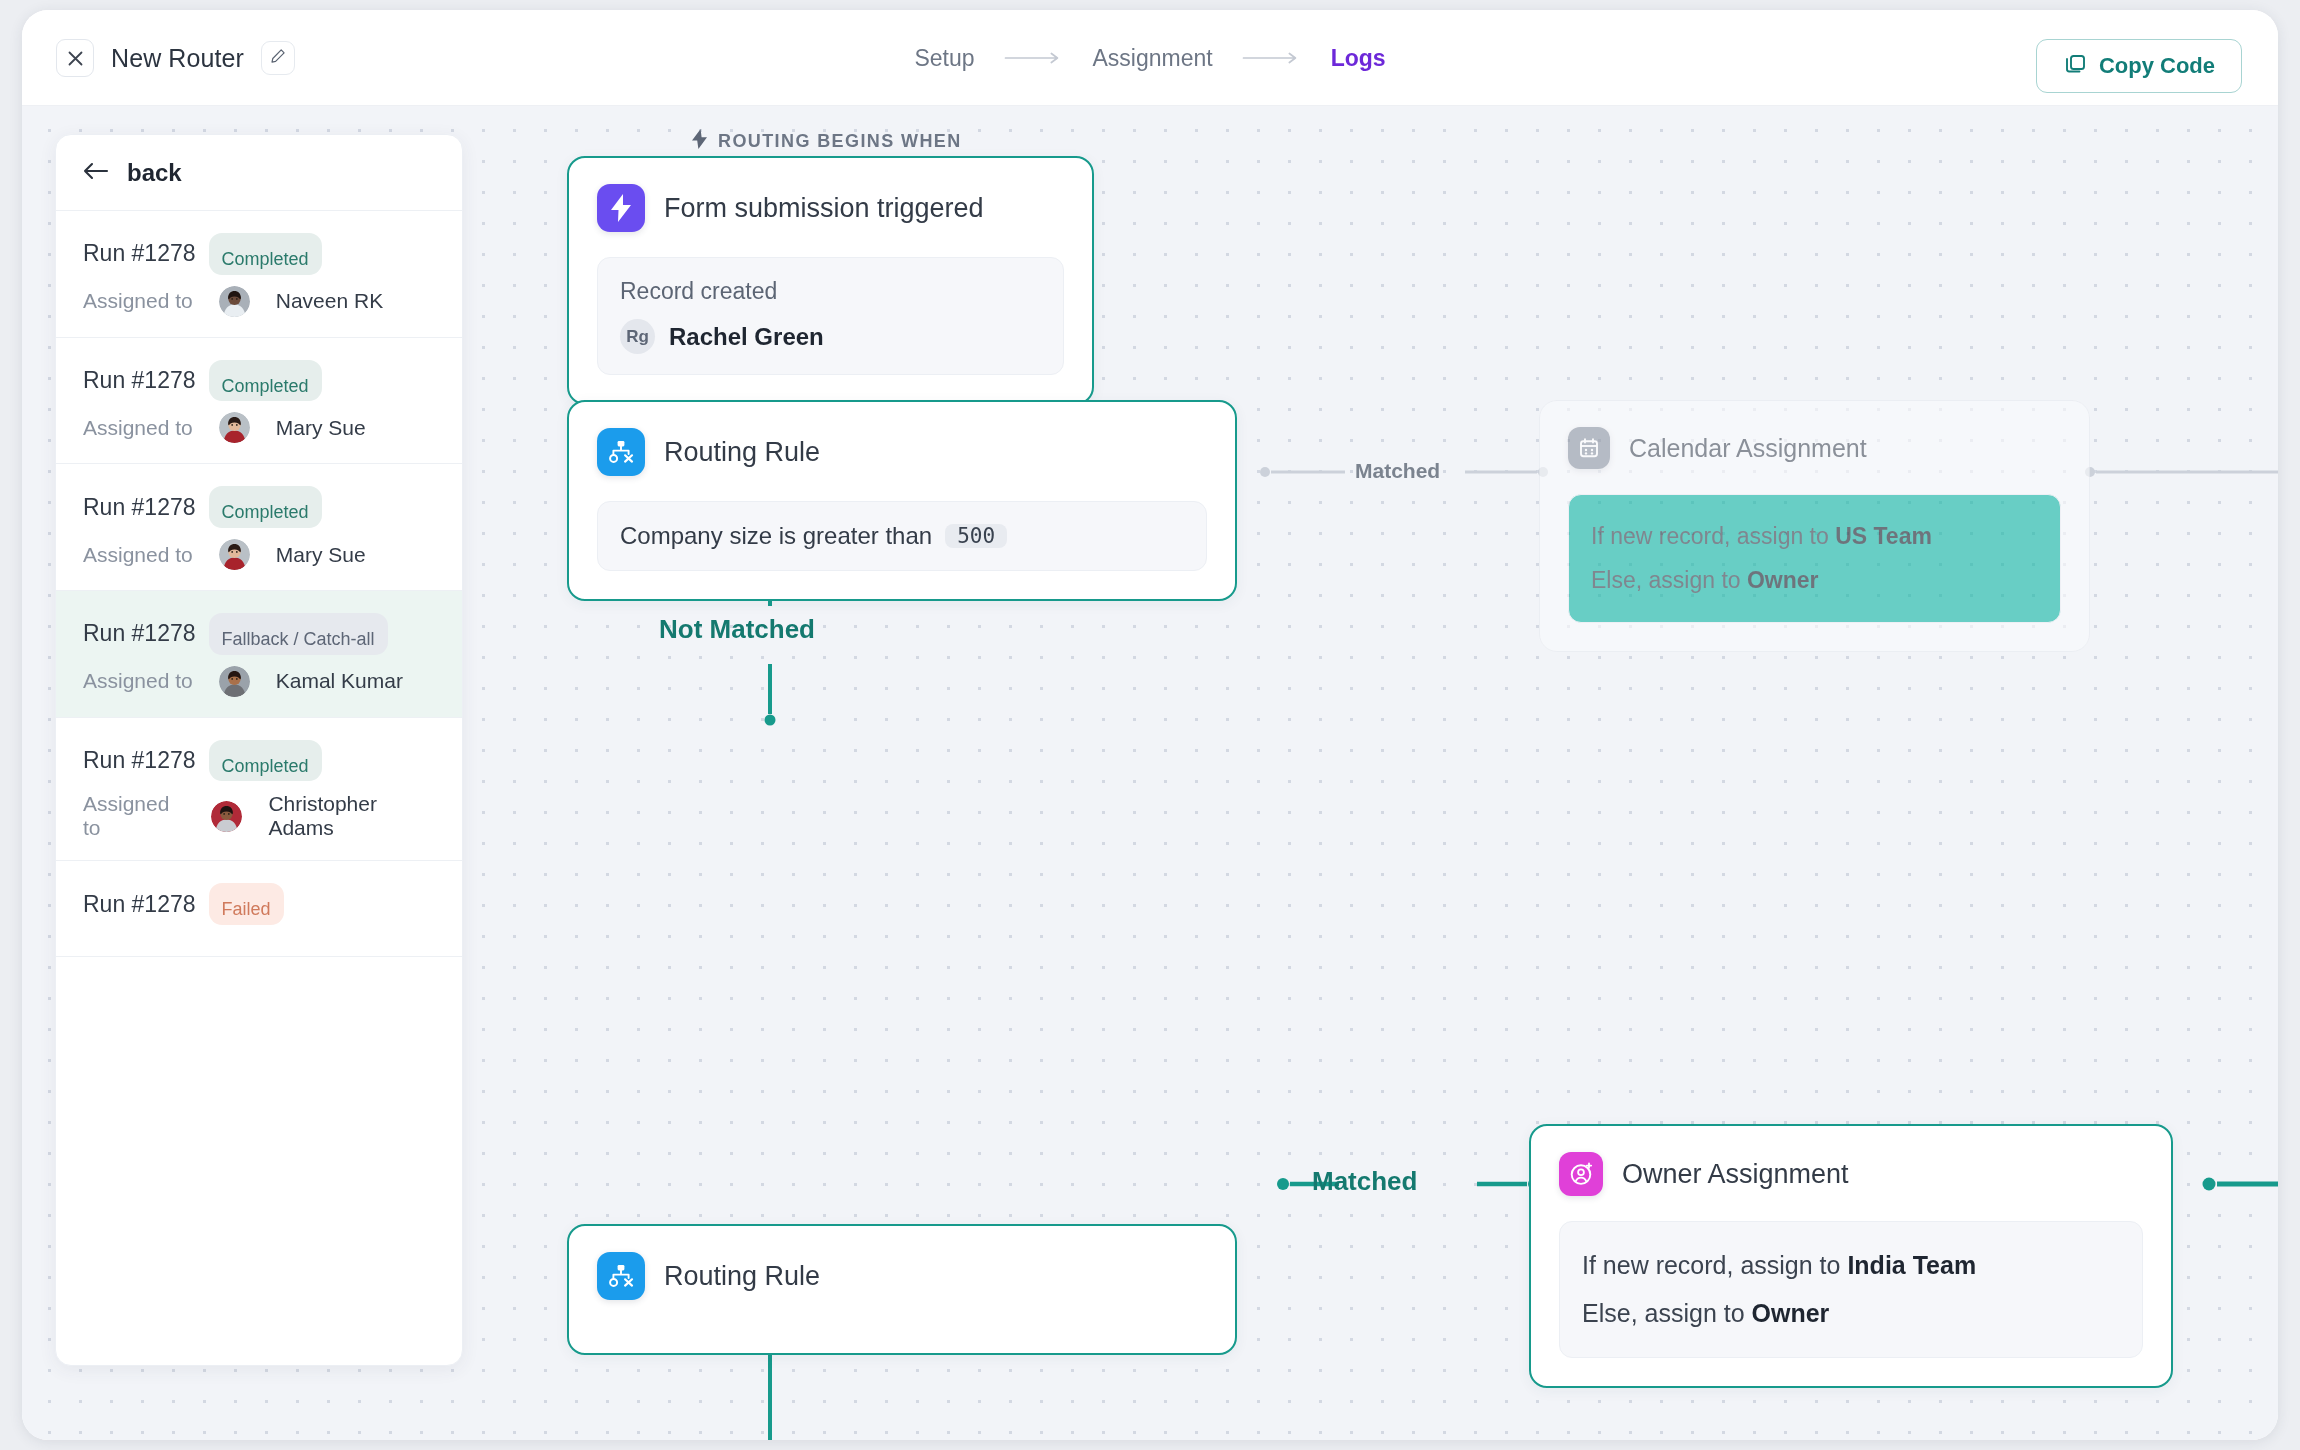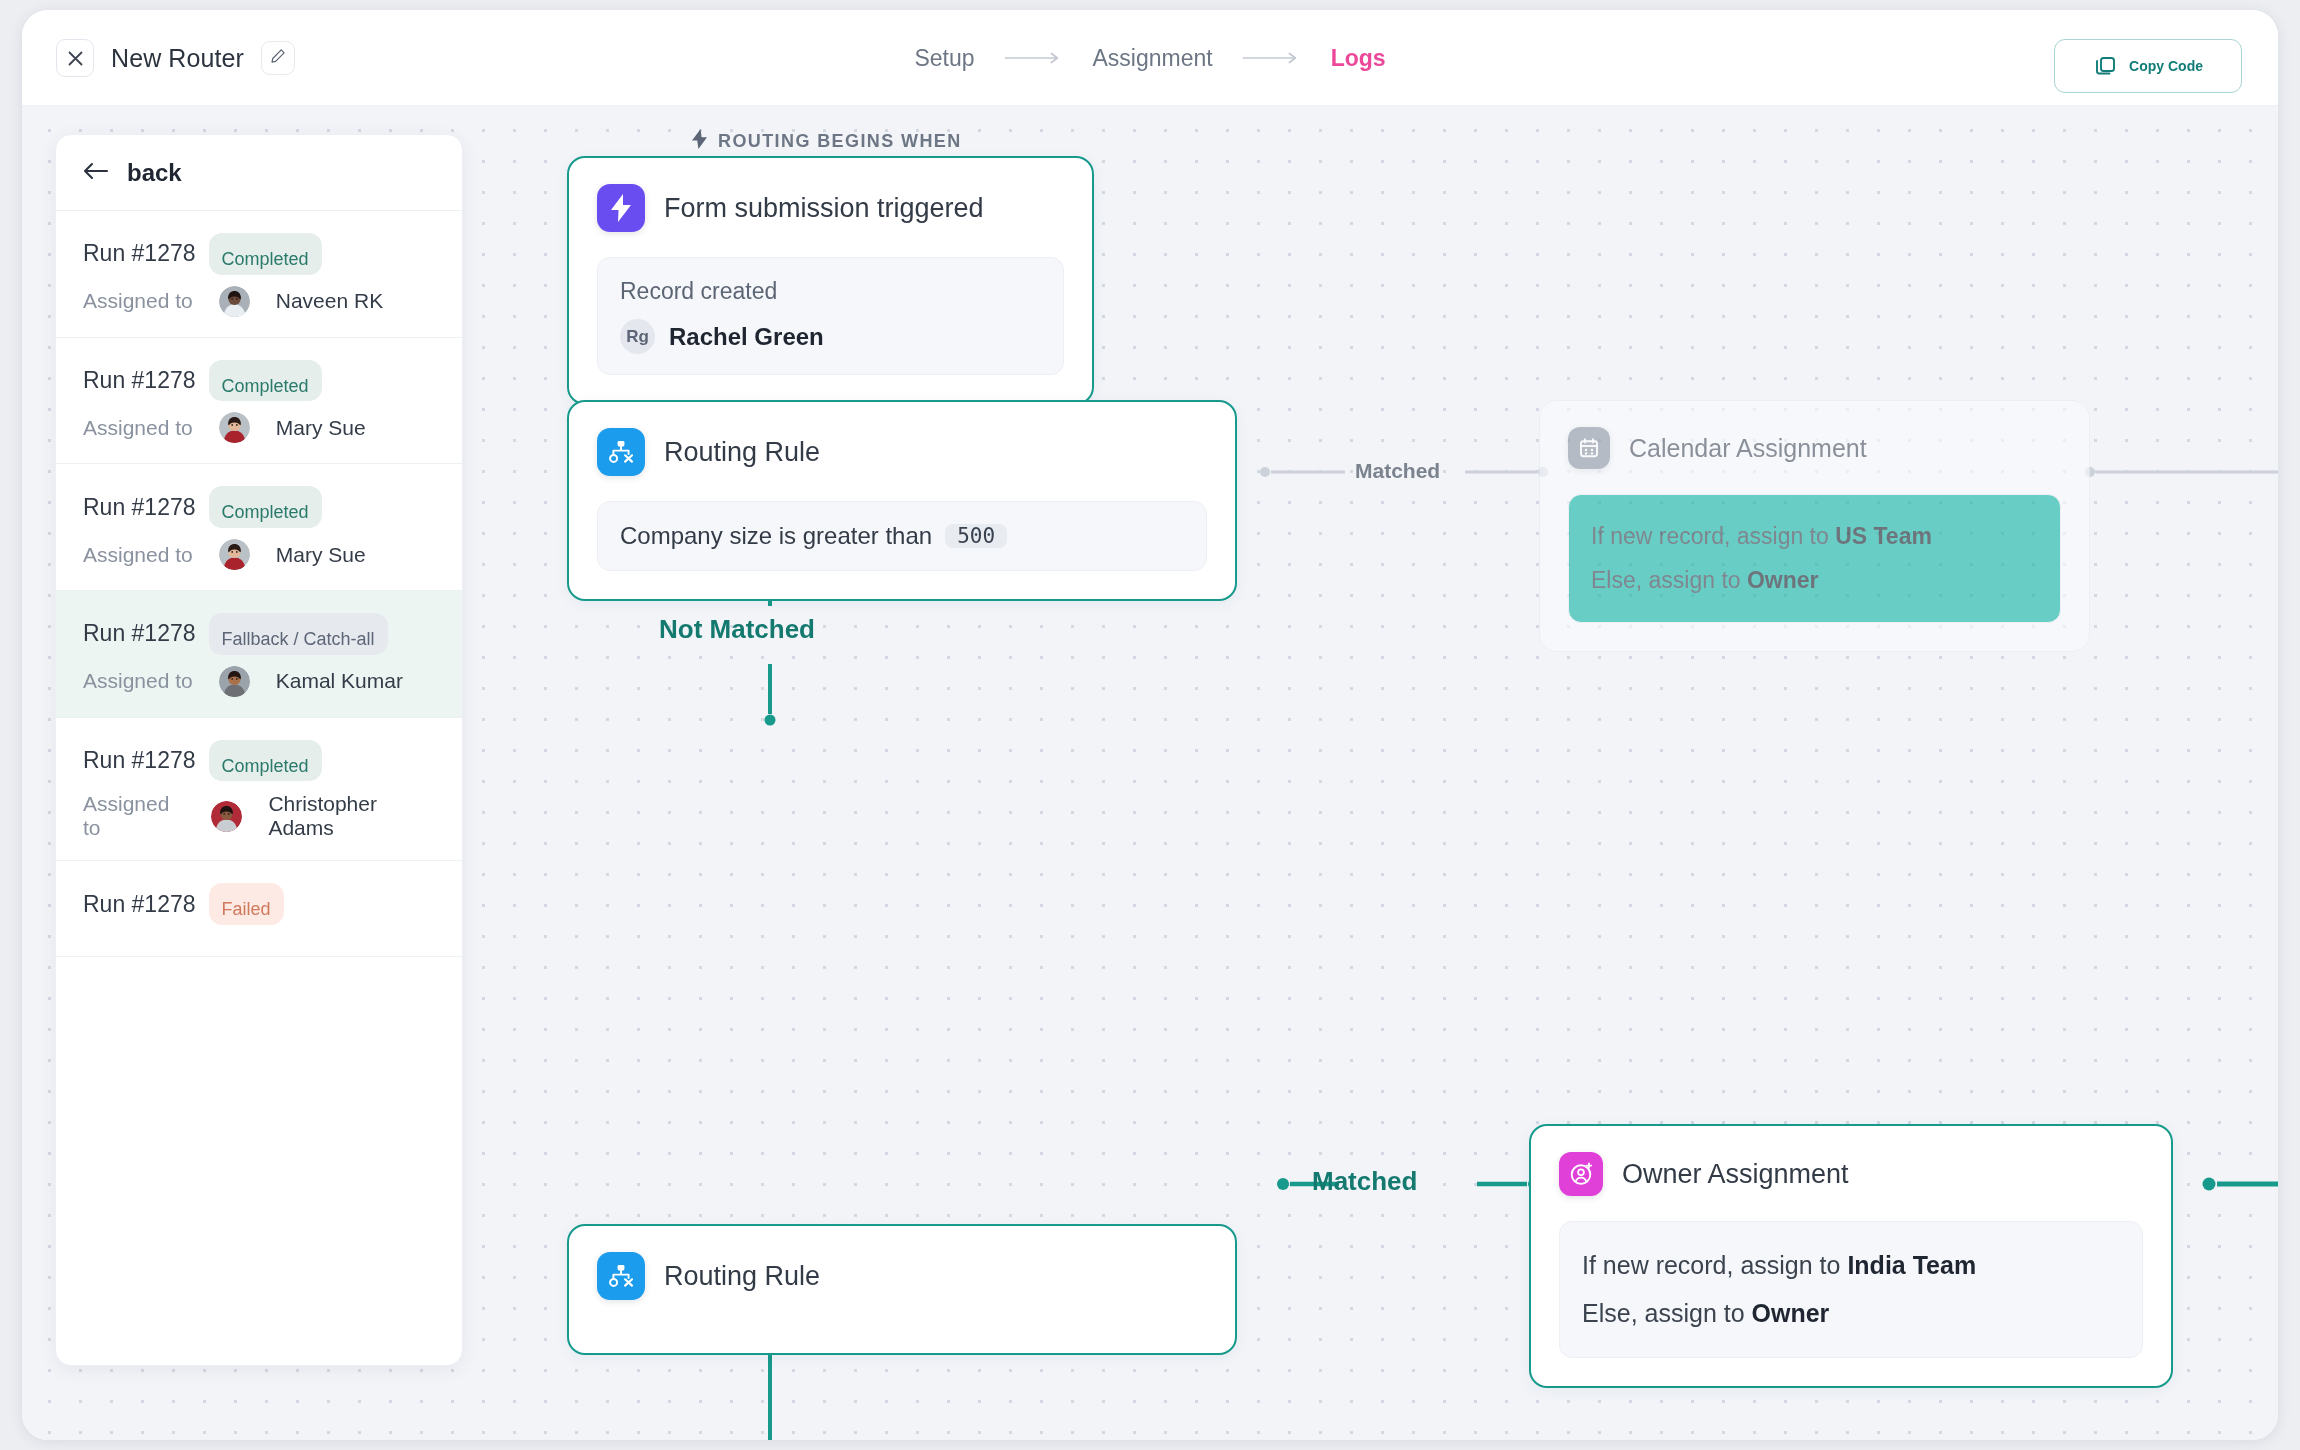--- a/index.html
+++ b/index.html
@@ -58,31 +58,31 @@
   .steps {
     position: absolute; left: 50%; top: 0;
     transform: translateX(-50%);
     height: 96px;
     display: flex; align-items: center; gap: 0;
   }
   .step {
     font-size: 23px; color: #6d7685; font-weight: 400;
     padding: 0 4px; cursor: pointer; white-space: nowrap;
   }
-  .step.active { color: #ec4899; font-weight: 700; }
+  .step.active { color: #6d28d9; font-weight: 700; }
   .step-arrow { margin: 0 26px; display: flex; align-items: center; }
 
   .copy-code {
     position: absolute; right: 36px; top: 29px;
-    height: 54px; padding: 0 38px;
+    height: 54px; padding: 0 26px;
     border: 1.5px solid #a8d4d2;
     border-radius: 11px;
     background: #fff;
     display: flex; align-items: center; gap: 12px;
-    color: #127d78; font-size: 14px; font-weight: 700;
+    color: #127d78; font-size: 22px; font-weight: 700;
     cursor: pointer;
   }
 
   
   .canvas {
     position: absolute; left: 0; top: 96px;
     width: 100%; height: 1334px;
     background-color: #f2f4f8;
     background-image: radial-gradient(circle, #d3d8e2 1.6px, transparent 1.7px);
     background-size: 31px 31px;

